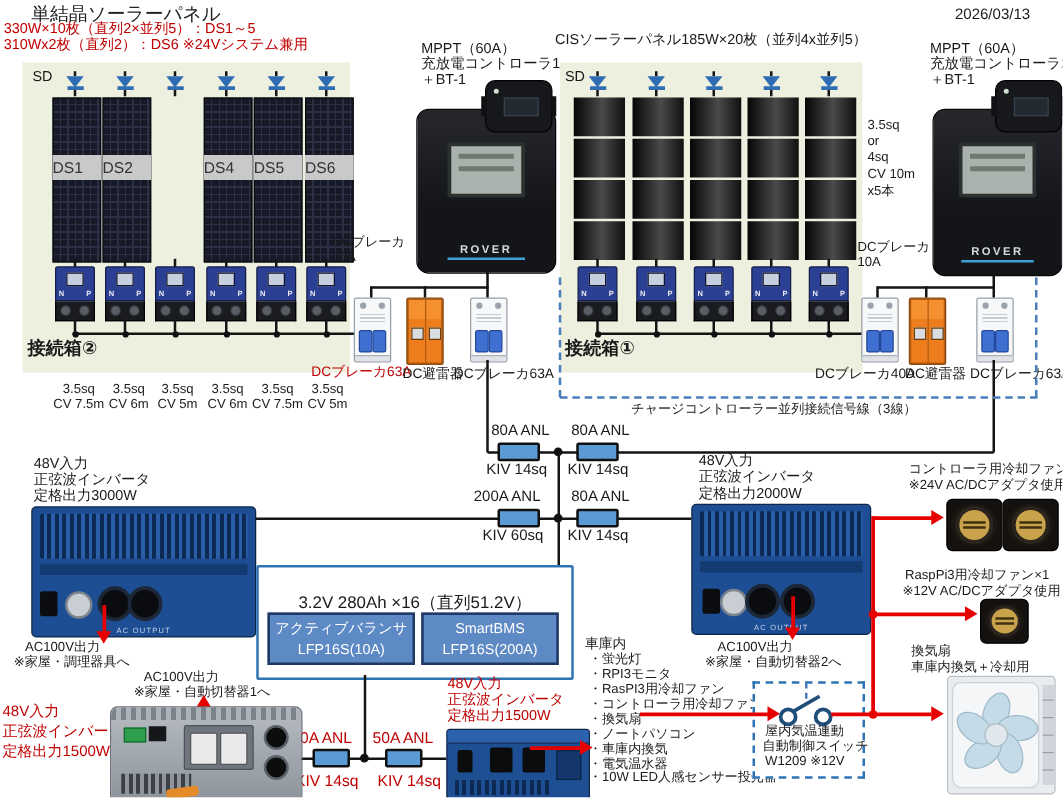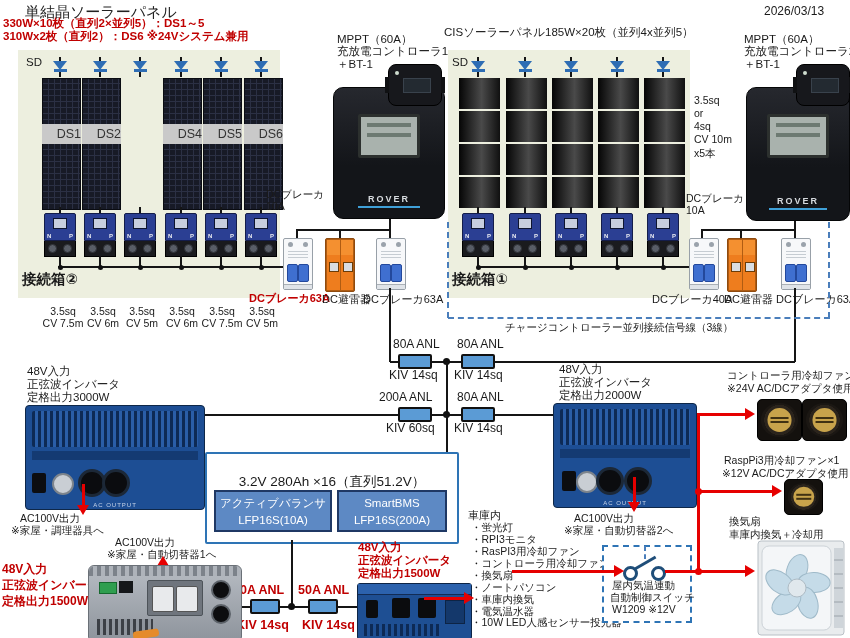--- a/index.html
+++ b/index.html
@@ -1,38 +1,38 @@
 <!DOCTYPE html>
 <html><head>
 <meta charset="utf-8">
 <style>
   html,body{margin:0;padding:0;background:#fff}
   #stage{position:relative;width:850px;height:638px;background:#ffffff;overflow:hidden;
          font-family:"Liberation Sans","DejaVu Sans",sans-serif;color:#1a1a1a}
   .t{position:absolute;white-space:nowrap;line-height:1.15}
-  .red{color:#c00000;font-weight:bold}
+  .red{color:#c00000;font-weight:normal}
   .bold{font-weight:bold}
   .beige{position:absolute;background:#edefdf}
   .hw{position:absolute;height:2px;background:#151515}
   .vw{position:absolute;width:2px;background:#151515}
   .hr{position:absolute;height:3px;background:#e60000}
   .vr{position:absolute;width:3px;background:#e60000}
   .dot{position:absolute;width:7px;height:7px;border-radius:50%;background:#111}
   .sdot{position:absolute;width:5px;height:5px;border-radius:50%;background:#111}
   .rdot{position:absolute;width:7px;height:7px;border-radius:50%;background:#e60000}
   .ah-r{position:absolute;width:0;height:0;border-left:10px solid #e60000;border-top:6px solid transparent;border-bottom:6px solid transparent}
   .ah-d{position:absolute;width:0;height:0;border-top:10px solid #e60000;border-left:6px solid transparent;border-right:6px solid transparent}
   .ah-u{position:absolute;width:0;height:0;border-bottom:10px solid #e60000;border-left:6px solid transparent;border-right:6px solid transparent}
   .dashv{position:absolute;width:0;border-left:2px dashed #4a7ebb}
   .dashh{position:absolute;height:0;border-top:2px dashed #4a7ebb}
   
   .panel{position:absolute;width:37px;height:130px;background-color:#171a26;border:1px solid #0a0c12;
     background-image:repeating-linear-gradient(0deg,transparent 0 5px,#2b3044 5px 6px),repeating-linear-gradient(90deg,transparent 0 5px,#2b3044 5px 6px)}
   .pstrip{position:absolute;left:-1px;right:-1px;top:45px;height:20px;background:#c9c9c9;color:#333;
-    font-size:12.5px;text-align:right;line-height:20px}
+    font-size:12.5px;text-align:left;line-height:20px}
   .cisp{position:absolute;width:41px;height:31px;background:linear-gradient(90deg,#050505 0%,#4a4a4a 55%,#101010 100%)}
   
   .diode{position:absolute;width:14px;height:21px;display:flex;flex-direction:column;align-items:center}
   .dstem{width:2px;height:4px;background:#151515}
   .dtri{width:0;height:0;border-left:7px solid transparent;border-right:7px solid transparent;border-top:9px solid #2e6db4}
   .dbar{width:13px;height:3px;background:#2e6db4;margin-top:-1px}
   .dstem2{width:2px;height:5px;background:#151515}
   
   .bbk{position:absolute;width:32px;height:43px}
   .bbk .top{height:26px;background:#2b3f93;border:1px solid #141d4a;border-radius:2px 2px 0 0;position:relative}

